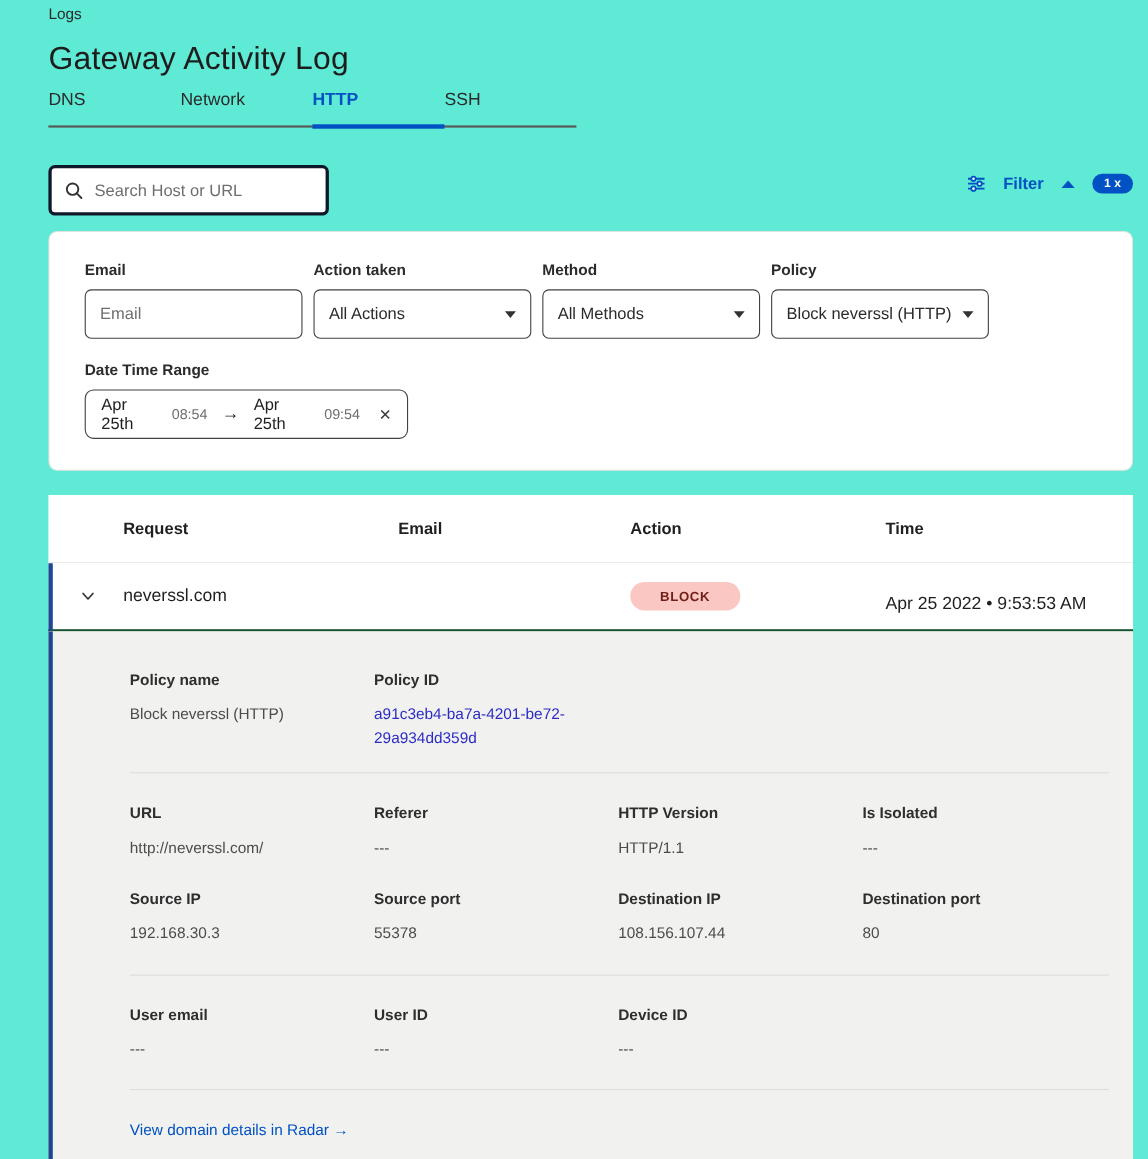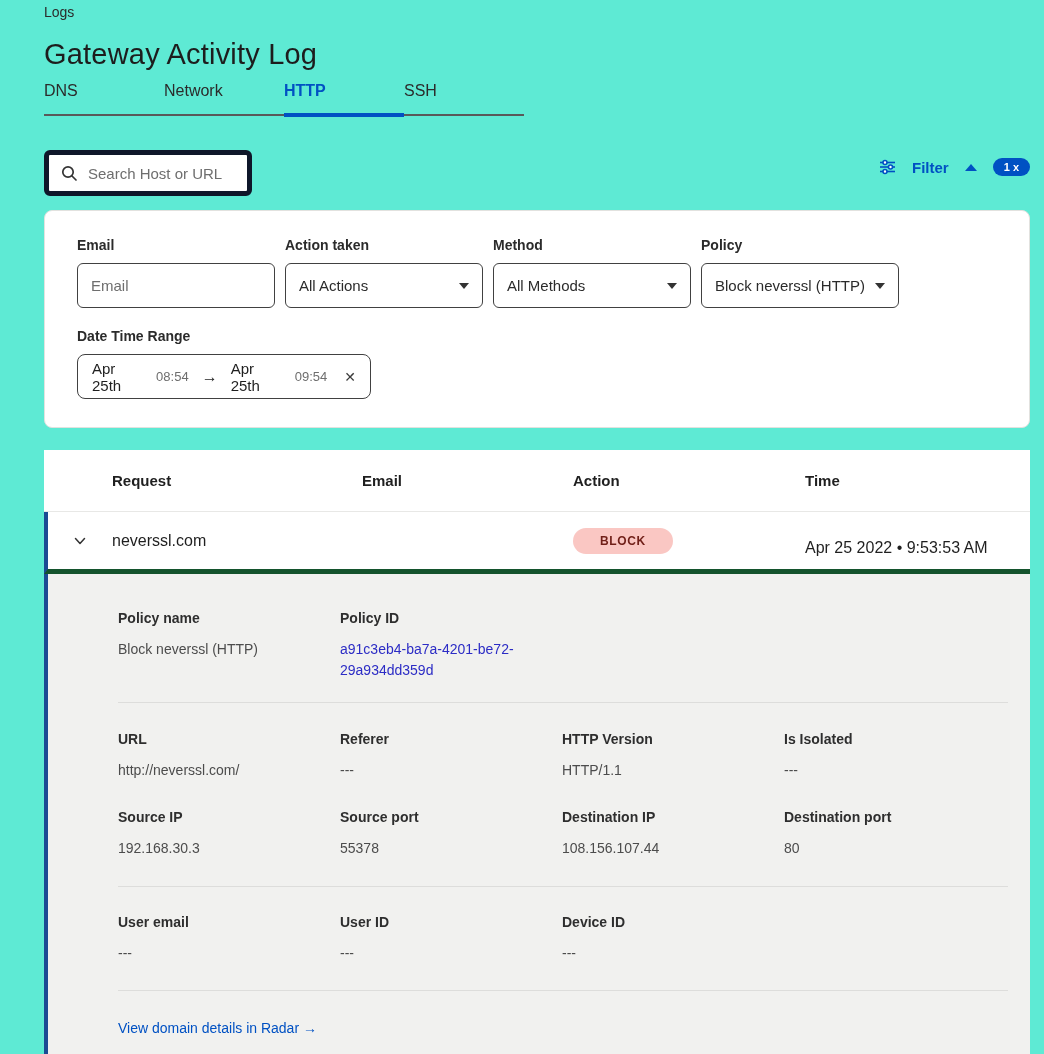--- a/index.html
+++ b/index.html
@@ -10,21 +10,21 @@
   .breadcrumb { position:absolute; left:44px; top:4px; font-size:14px; color:#2b2b2b; }
   .page-title { position:absolute; left:44px; top:38px; font-size:29px; font-weight:normal; color:#1d1d1d; letter-spacing:0.2px; }
 
   
   .tabs { position:absolute; left:44px; top:74px; width:480px; height:42px; display:flex; border-bottom:2px solid #595959; }
   .tab { width:120px; text-align:left; font-size:16px; color:#2b2b2b; line-height:34px; position:relative; cursor:pointer; }
   .tab.active { color:#0051c3; font-weight:bold; }
   .tab.active::after { content:""; position:absolute; left:0; right:0; bottom:-3px; height:4px; background:#0051c3; }
 
   
-  .search-box { position:absolute; left:44px; top:150px; width:208px; height:46px; background:#fff; border:5px solid #0f172a; border-radius:6px; display:flex; align-items:center; padding:0 12px; }
+  .search-box { position:absolute; left:44px; top:150px; width:255px; height:46px; background:#fff; border:3px solid #0f172a; border-radius:6px; display:flex; align-items:center; padding:0 12px; }
   .search-box input { border:none; outline:none; font-size:15px; color:#333; width:100%; margin-left:10px; font-family:"Liberation Sans", sans-serif; }
   .search-box input::placeholder { color:#6e6e6e; }
   .filter-ctl { position:absolute; right:14px; top:158px; display:flex; align-items:center; gap:16px; cursor:pointer; }
   .filter-label { color:#0051c3; font-size:15px; font-weight:bold; }
   .caret-up { width:0; height:0; border-left:6px solid transparent; border-right:6px solid transparent; border-bottom:7px solid #0051c3; }
   .filter-badge { background:#0051c3; color:#fff; font-size:11px; font-weight:bold; border-radius:10px; padding:3px 11px; line-height:12px; }
 
   
   .filter-panel { position:absolute; left:44px; top:210px; width:986px; height:218px; background:#fff; border:1px solid #e2e2df; border-radius:8px; padding:26px 32px; }
   .fields-row { display:flex; gap:10px; }
@@ -44,21 +44,21 @@
 
   
   .log-table { position:absolute; left:44px; top:450px; width:986px; height:604px; background:#fff; }
   .thead { height:62px; display:flex; align-items:center; border-bottom:1px solid #e8e8e6; }
   .th { font-size:15px; font-weight:bold; color:#1f1f1f; }
   .col-chev { width:68px; display:flex; justify-content:center; }
   .col-req { width:250px; }
   .col-email { width:211px; }
   .col-action { width:232px; }
   .col-time { flex:1; }
-  .trow { height:62px; display:flex; align-items:center; background:#fff; border-left:4px solid #1b4a93; border-bottom:5px solid #14532d; cursor:pointer; }
+  .trow { height:62px; display:flex; align-items:center; background:#fff; border-left:4px solid #1b4a93; border-bottom:2px solid #14532d; cursor:pointer; }
   .trow .col-chev { width:64px; }
   .cell-req { font-size:16px; color:#1f1f1f; }
   .cell-time { font-size:16px; color:#1f1f1f;margin-top:15px; }
   .badge-block { display:inline-block; background:#fac7c3; color:#701f18; font-size:12px; font-weight:bold; letter-spacing:0.6px; border-radius:13px; padding:6px 27px; }
 
   
   .details { height:480px; background:#f1f1ef; border-left:4px solid #1b4a93; padding:36px 22px 0 70px; }
   .dgrid { display:grid; grid-template-columns:222px 222px 222px 1fr; }
   .dlabel { font-size:14px; font-weight:bold; color:#2e2e2e; margin-bottom:13px; }
   .dvalue { font-size:14px; color:#4c4c4c; line-height:21px; }

